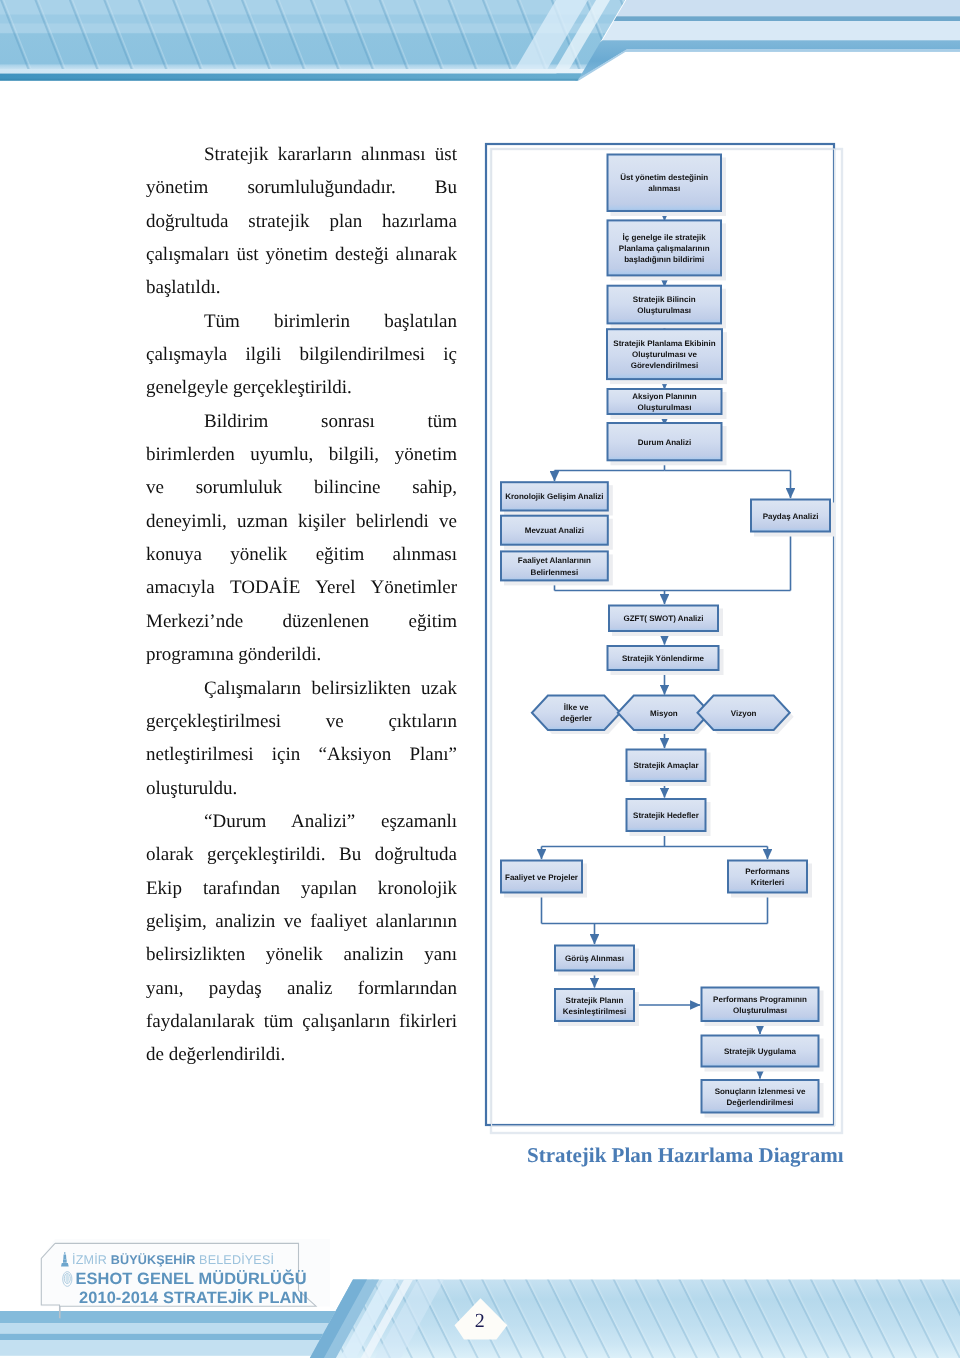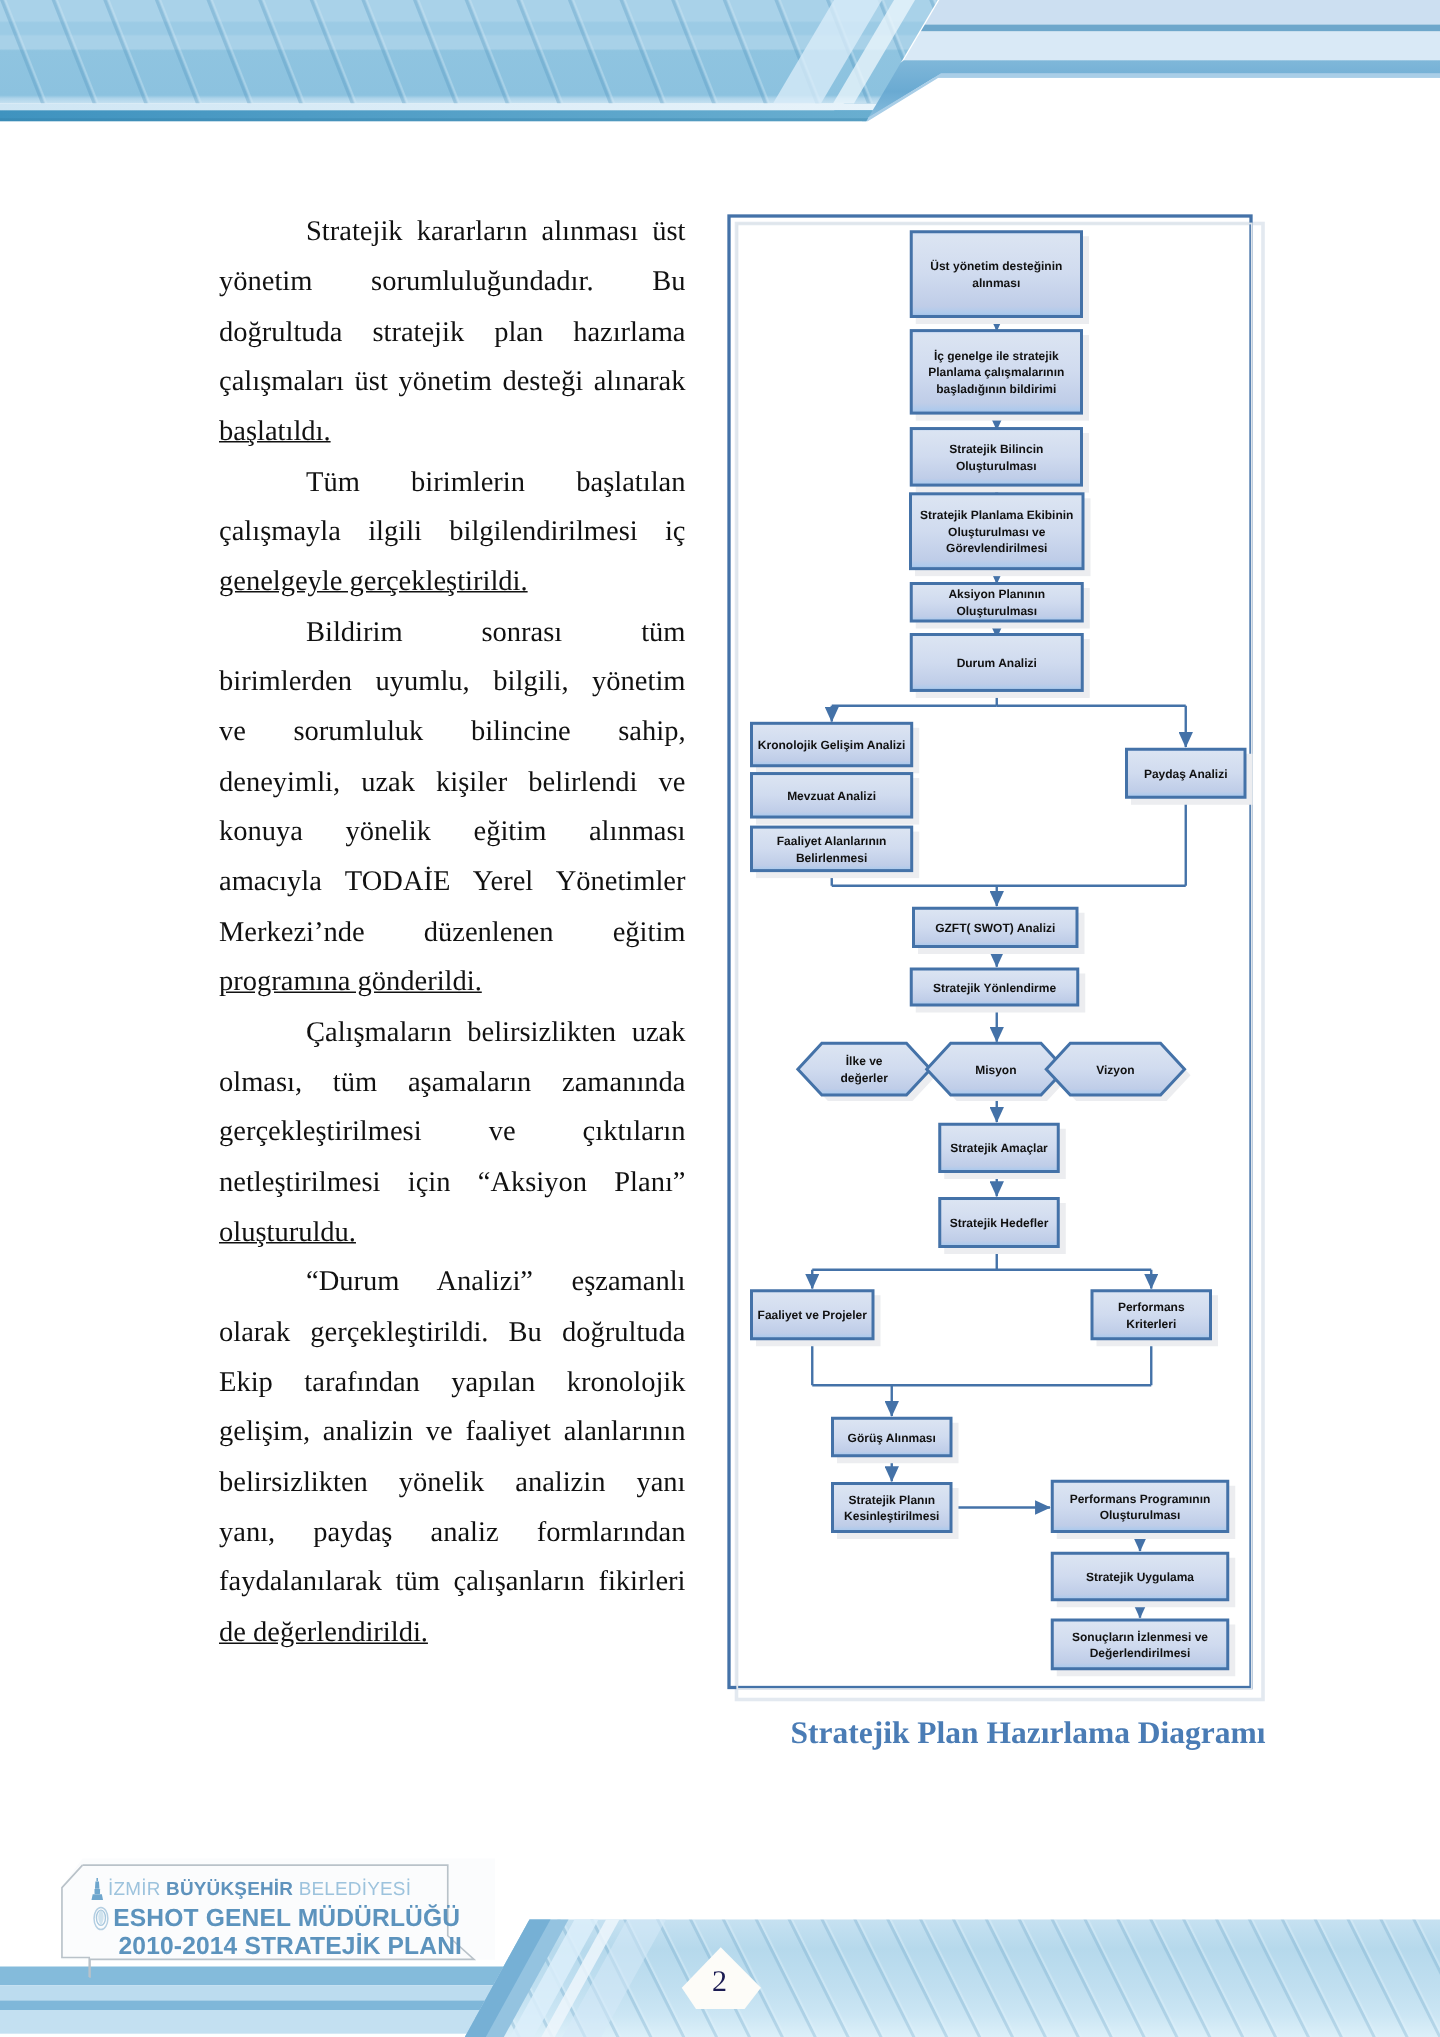--- a/index.html
+++ b/index.html
@@ -9,21 +9,21 @@
   .page{position:absolute;left:0;top:0;width:960px;height:1358px;background:#fff;padding-left:48px;}
   svg{display:block;position:absolute;}
   #header{left:0;top:0;}
   #footer{left:0;top:1238px;}
   #diagram{left:0;top:0;}
   #article{position:absolute;left:146px;top:138px;width:311px;
            font-size:19px;color:#111111;}
   #article .para{margin:0;}
   #article .ln{display:block;height:33.35px;line-height:33.35px;width:311px;
                text-align:justify;text-align-last:justify;white-space:nowrap;}
-  #article .ln.last{text-align:left;text-align-last:left;text-decoration:underline;}
+  #article .ln.last{text-align:left;text-align-last:left;}
   #article .ln.ind{text-indent:58px;}
   .nodelabel{font-family:"Liberation Sans",sans-serif;font-weight:bold;
              fill:#111;text-anchor:middle;}
   svg text{-webkit-font-smoothing:antialiased;}
   body{-webkit-font-smoothing:antialiased;text-rendering:geometricPrecision;}
   #caption{position:absolute;left:527px;top:1143px;
            font-family:"Liberation Serif",serif;font-weight:bold;font-size:21px;
            color:#4a7cb5;white-space:nowrap;}
 </style>
 </head>
@@ -93,29 +93,28 @@
 </div>
 <div class="para">
 <span class="ln ind">Tüm birimlerin başlatılan</span>
 <span class="ln">çalışmayla ilgili bilgilendirilmesi iç</span>
 <span class="ln last">genelgeyle gerçekleştirildi.</span>
 </div>
 <div class="para">
 <span class="ln ind">Bildirim sonrası tüm</span>
 <span class="ln">birimlerden uyumlu, bilgili, yönetim</span>
 <span class="ln">ve sorumluluk bilincine sahip,</span>
-<span class="ln">deneyimli, uzak kişiler belirlendi ve</span>
+<span class="ln">deneyimli, uzman kişiler belirlendi ve</span>
 <span class="ln">konuya yönelik eğitim alınması</span>
 <span class="ln">amacıyla TODAİE Yerel Yönetimler</span>
 <span class="ln">Merkezi’nde düzenlenen eğitim</span>
 <span class="ln last">programına gönderildi.</span>
 </div>
 <div class="para">
 <span class="ln ind">Çalışmaların belirsizlikten uzak</span>
-<span class="ln">olması, tüm aşamaların zamanında</span>
 <span class="ln">gerçekleştirilmesi ve çıktıların</span>
 <span class="ln">netleştirilmesi için “Aksiyon Planı”</span>
 <span class="ln last">oluşturuldu.</span>
 </div>
 <div class="para">
 <span class="ln ind">“Durum Analizi” eşzamanlı</span>
 <span class="ln">olarak gerçekleştirildi. Bu doğrultuda</span>
 <span class="ln">Ekip tarafından yapılan kronolojik</span>
 <span class="ln">gelişim, analizin ve faaliyet alanlarının</span>
 <span class="ln">belirsizlikten yönelik analizin yanı</span>

